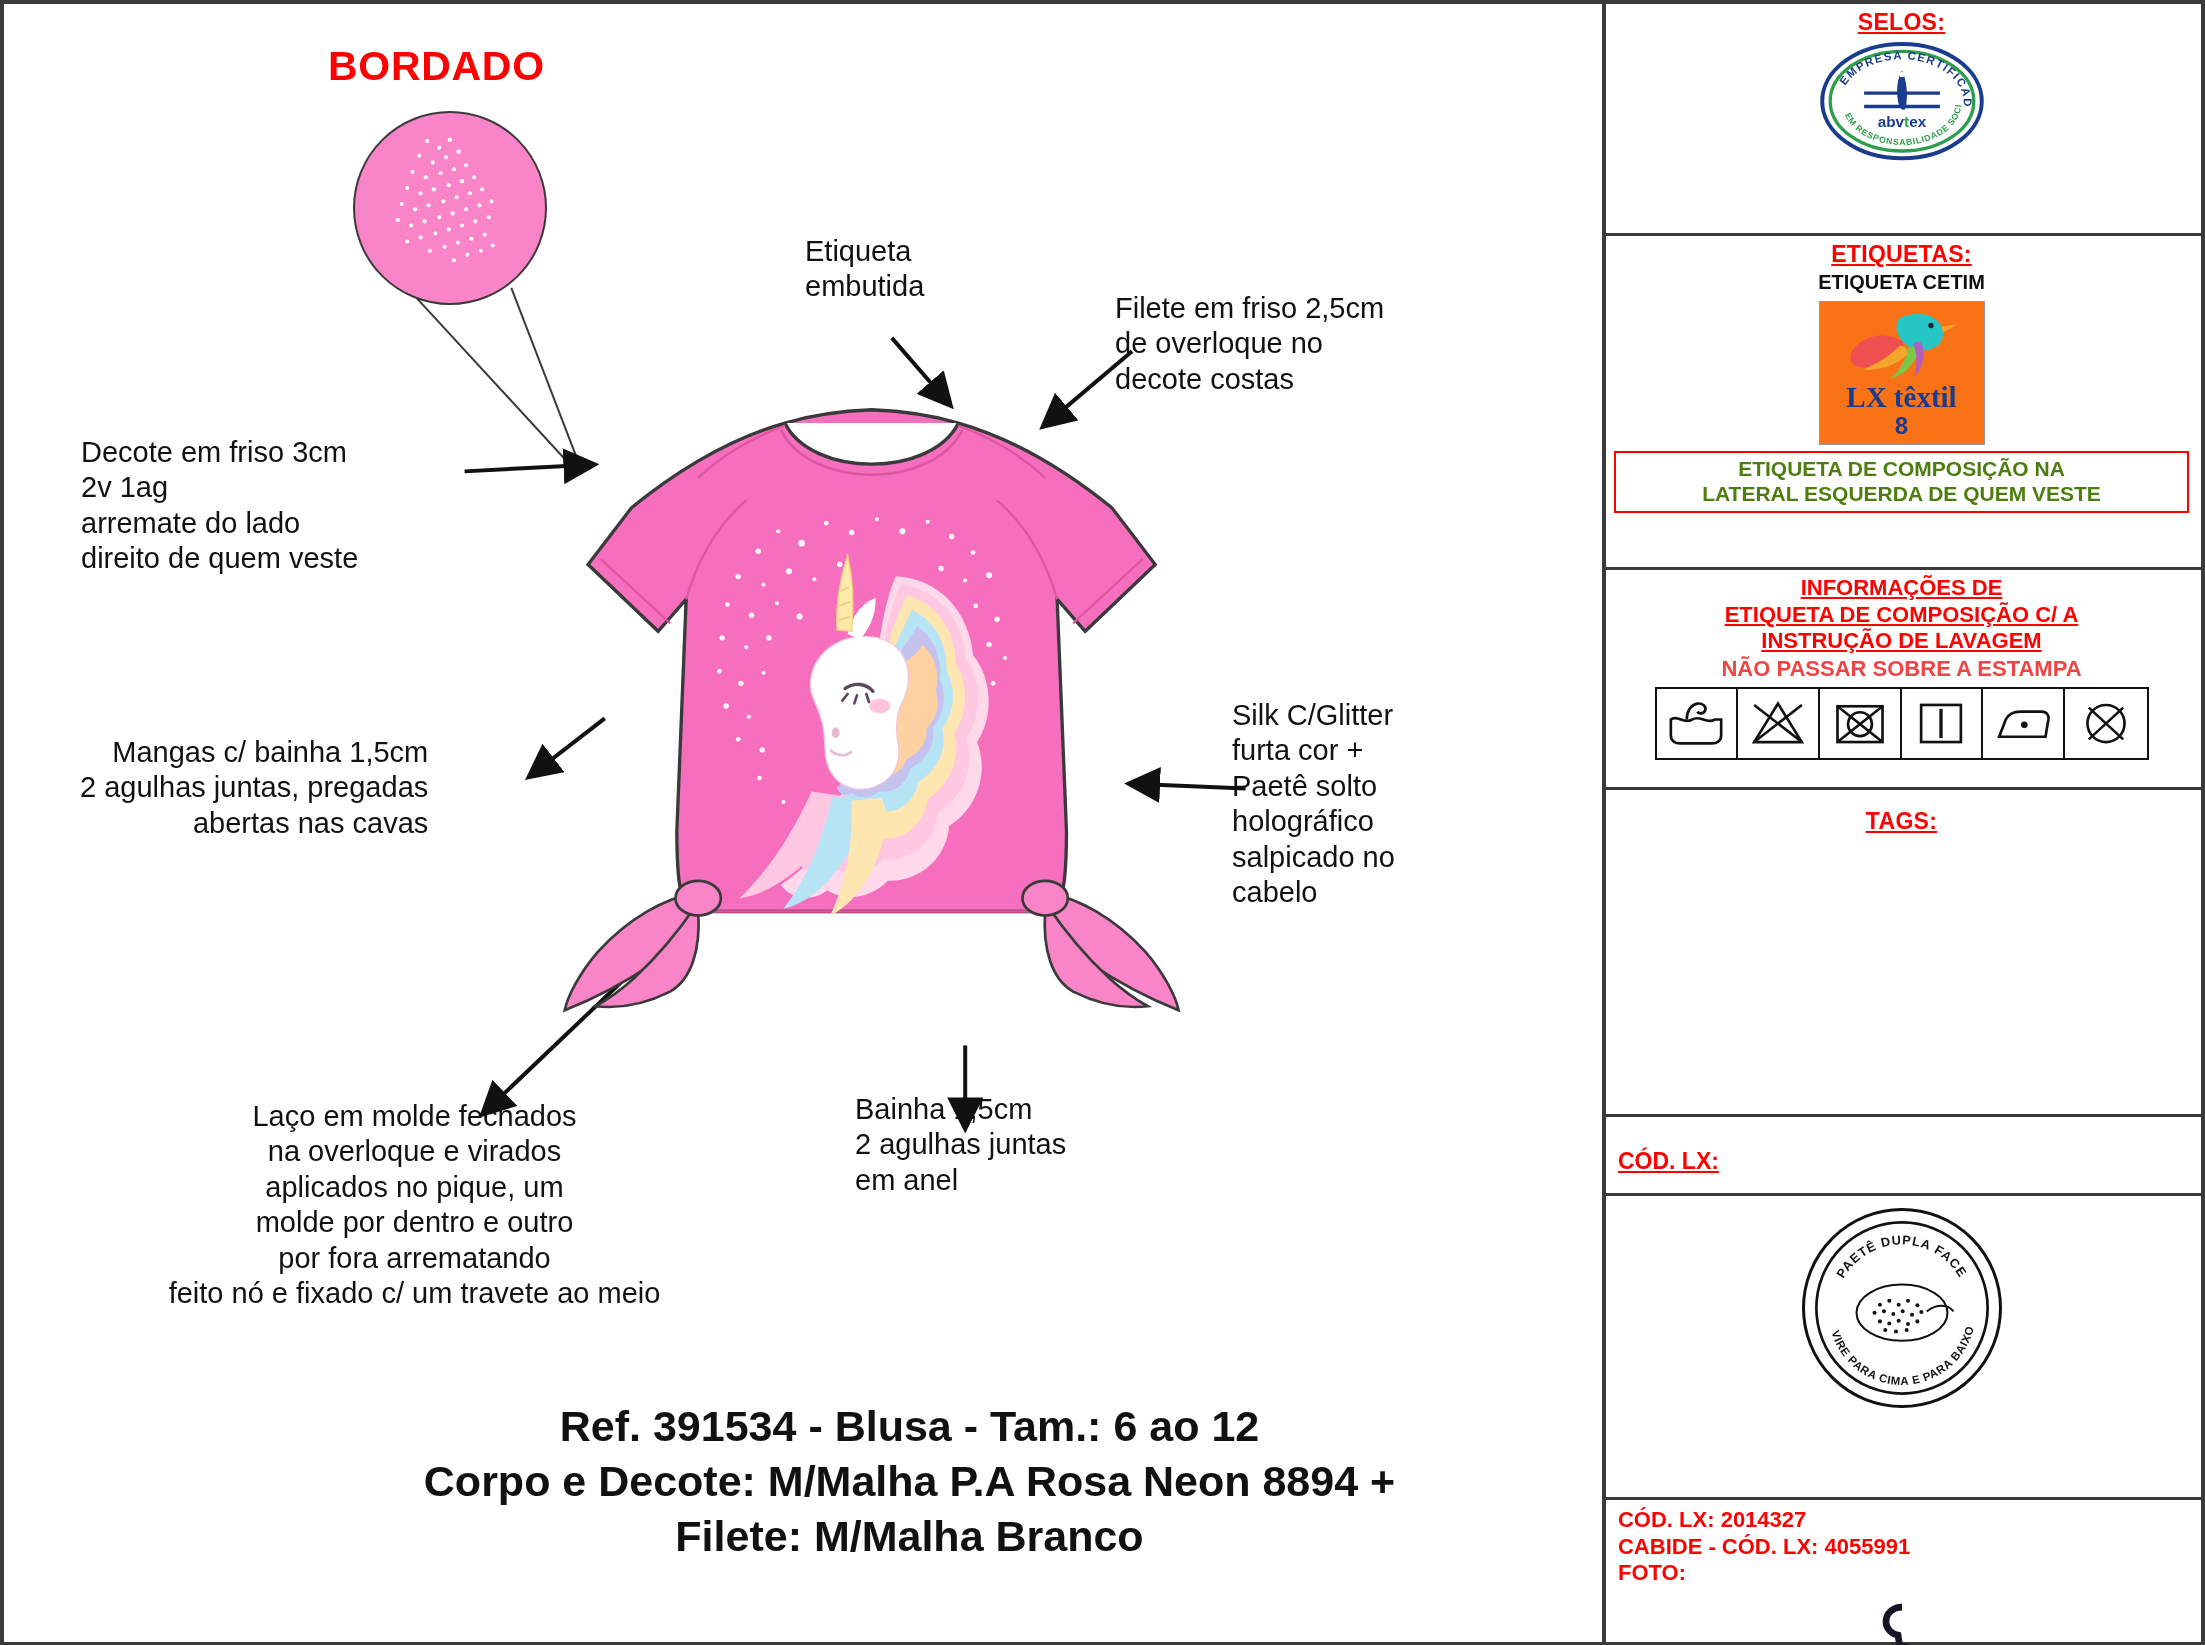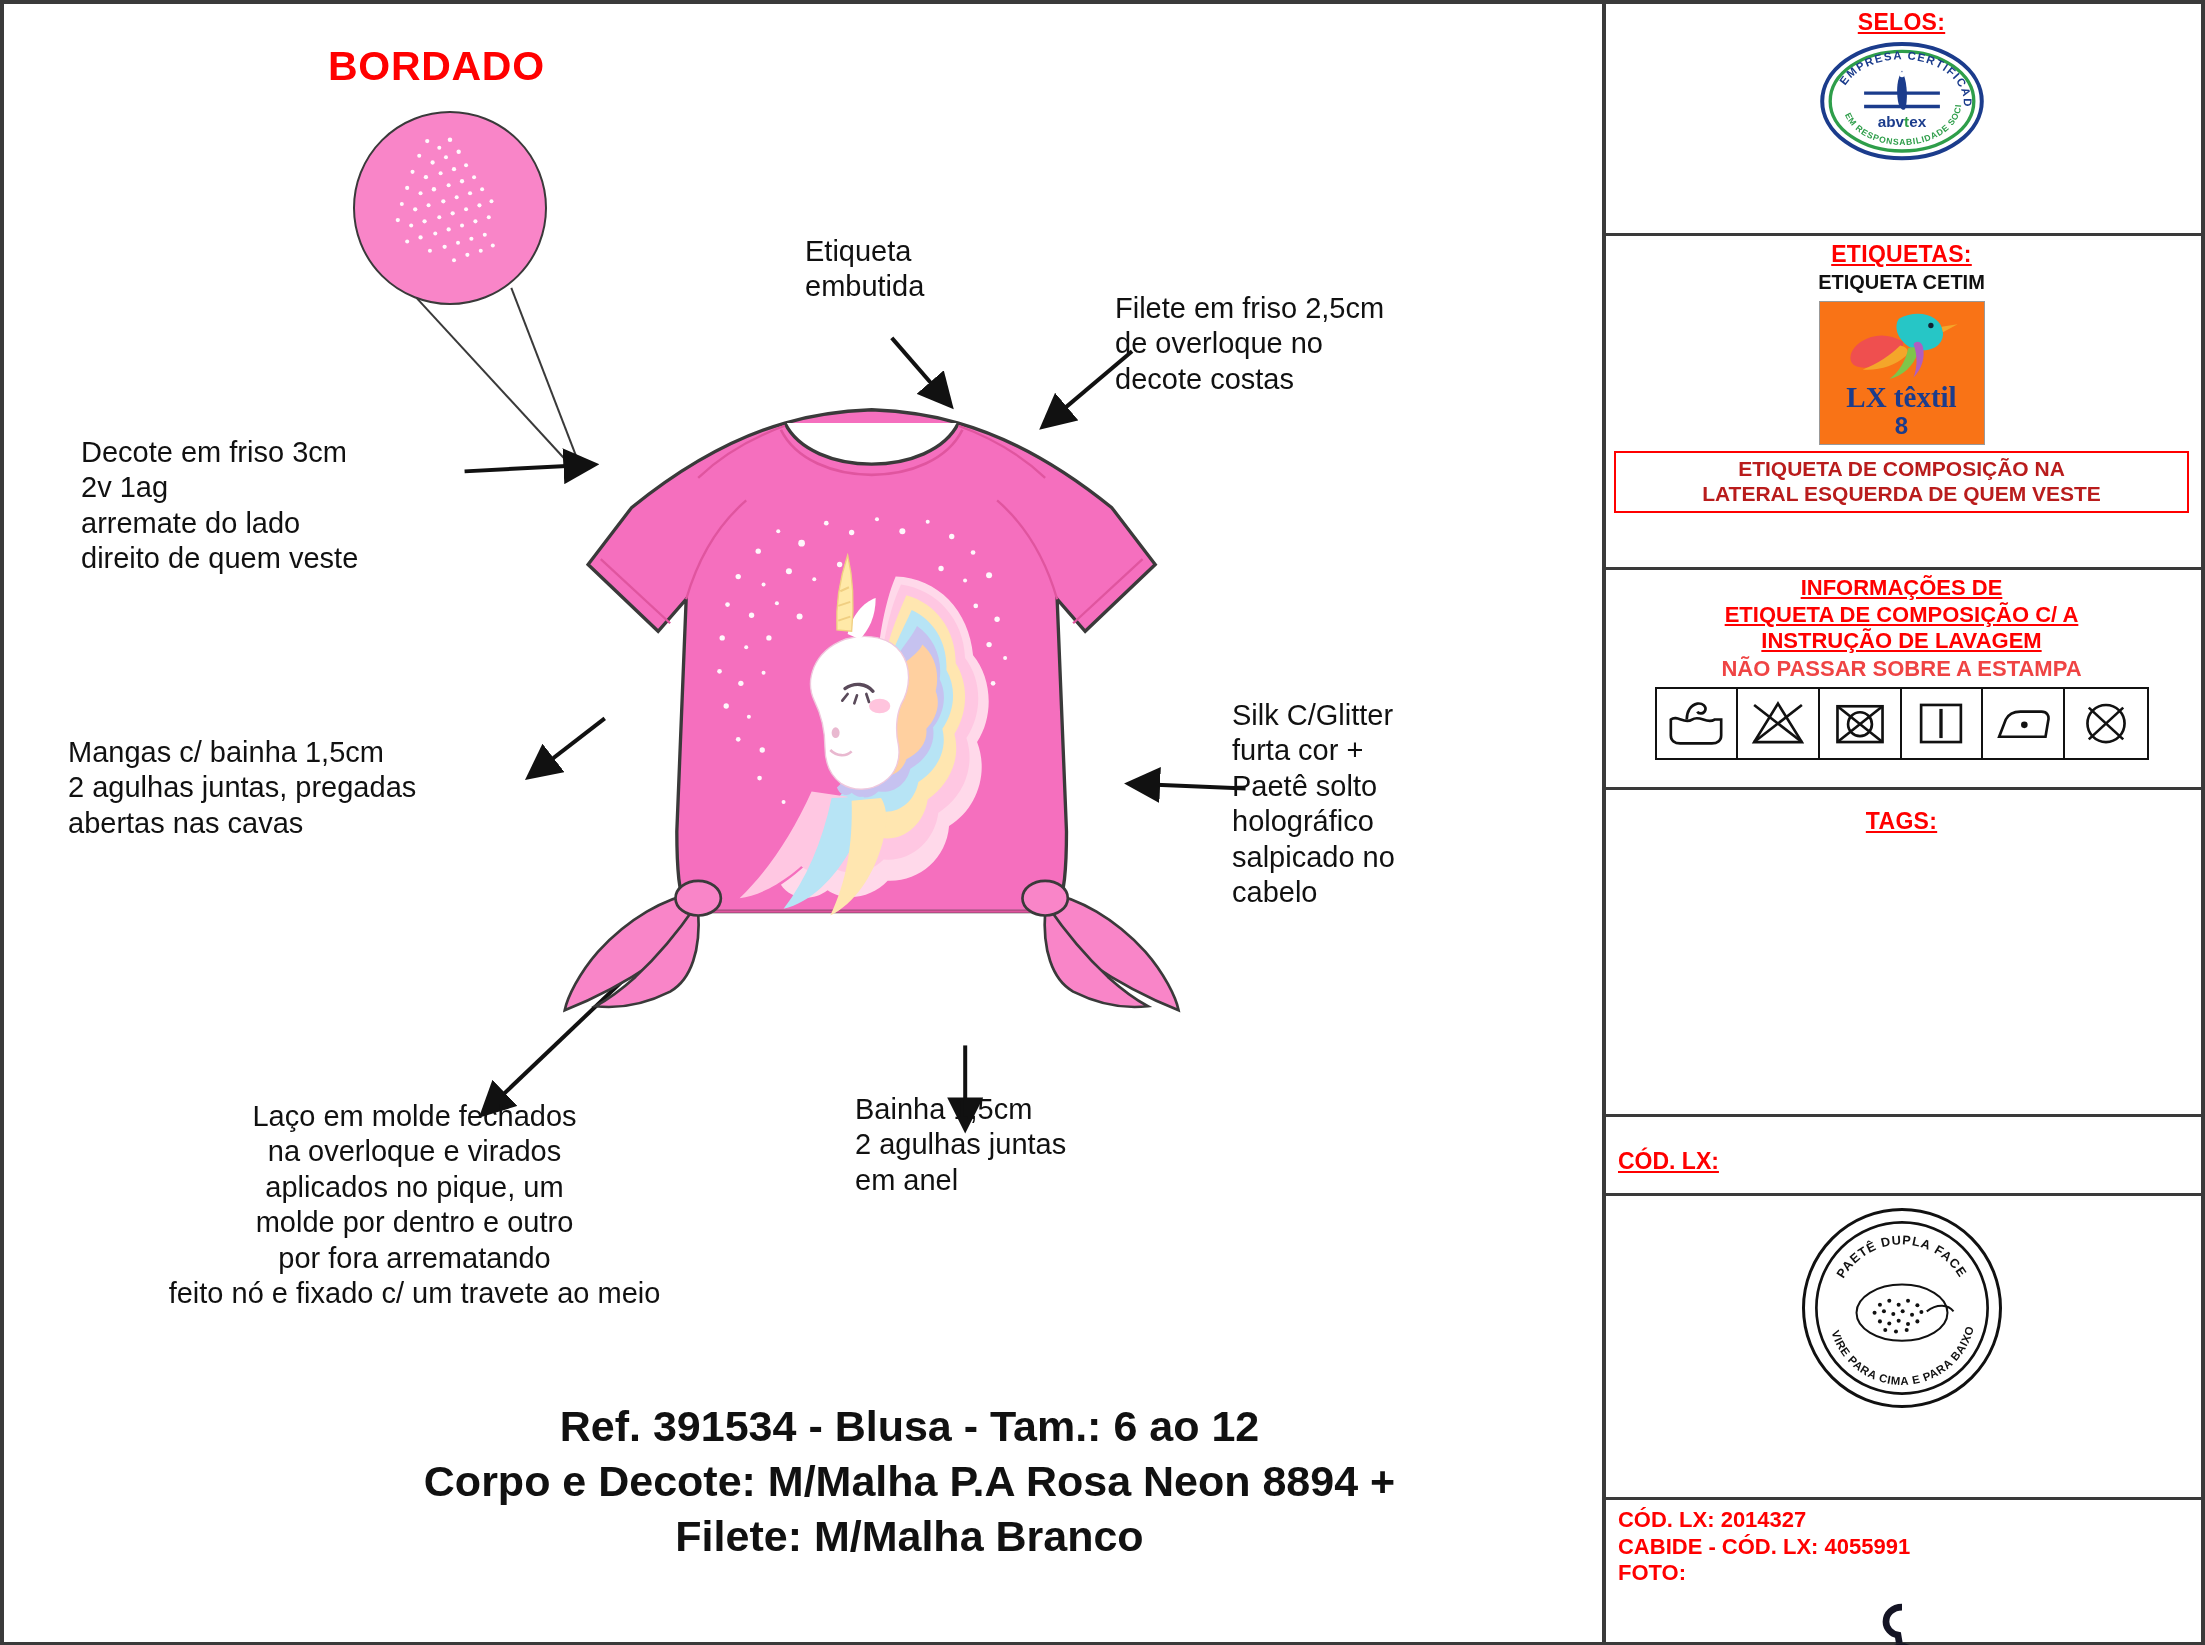--- a/index.html
+++ b/index.html
@@ -130,21 +130,21 @@
     position: absolute; left: 0; right: 0; top: 110px;
     font-size: 24px; color: #1b3c8c; font-weight: bold;
   }
 
   .red-box {
     border: 2.7px solid #ff0000;
     margin: 6.7px 5.3px 4px;
     padding: 4px 2.7px;
     font-size: 21px;
     font-weight: bold;
-    color: #b91c1c;
+    color: #4d7c0f;
     line-height: 1.18;
     white-space: pre-line;
   }
 
   .info-red {
     font-size: 22px;
     font-weight: bold;
     color: #ff0000;
     text-decoration: underline;
     line-height: 1.2;
@@ -454,21 +454,21 @@
 
     <div class="note" style="left:1111px; top:287px; text-align:left;">Filete em friso 2,5cm
 de overloque no
 decote costas</div>
 
     <div class="note" style="left:77px; top:431px; text-align:left;">Decote em friso 3cm
 2v 1ag
 arremate do lado
 direito de quem veste</div>
 
-    <div class="note" style="left:64px; top:731px; text-align:left;">Mangas c/ bainha 1,5cm
+    <div class="note" style="left:76px; top:731px; text-align:right;">Mangas c/ bainha 1,5cm
 2 agulhas juntas, pregadas
 abertas nas cavas</div>
 
     <div class="note" style="left:1228px; top:694px; text-align:left;">Silk C/Glitter
 furta cor +
 Paetê solto
 holográfico
 salpicado no
 cabelo</div>
 

